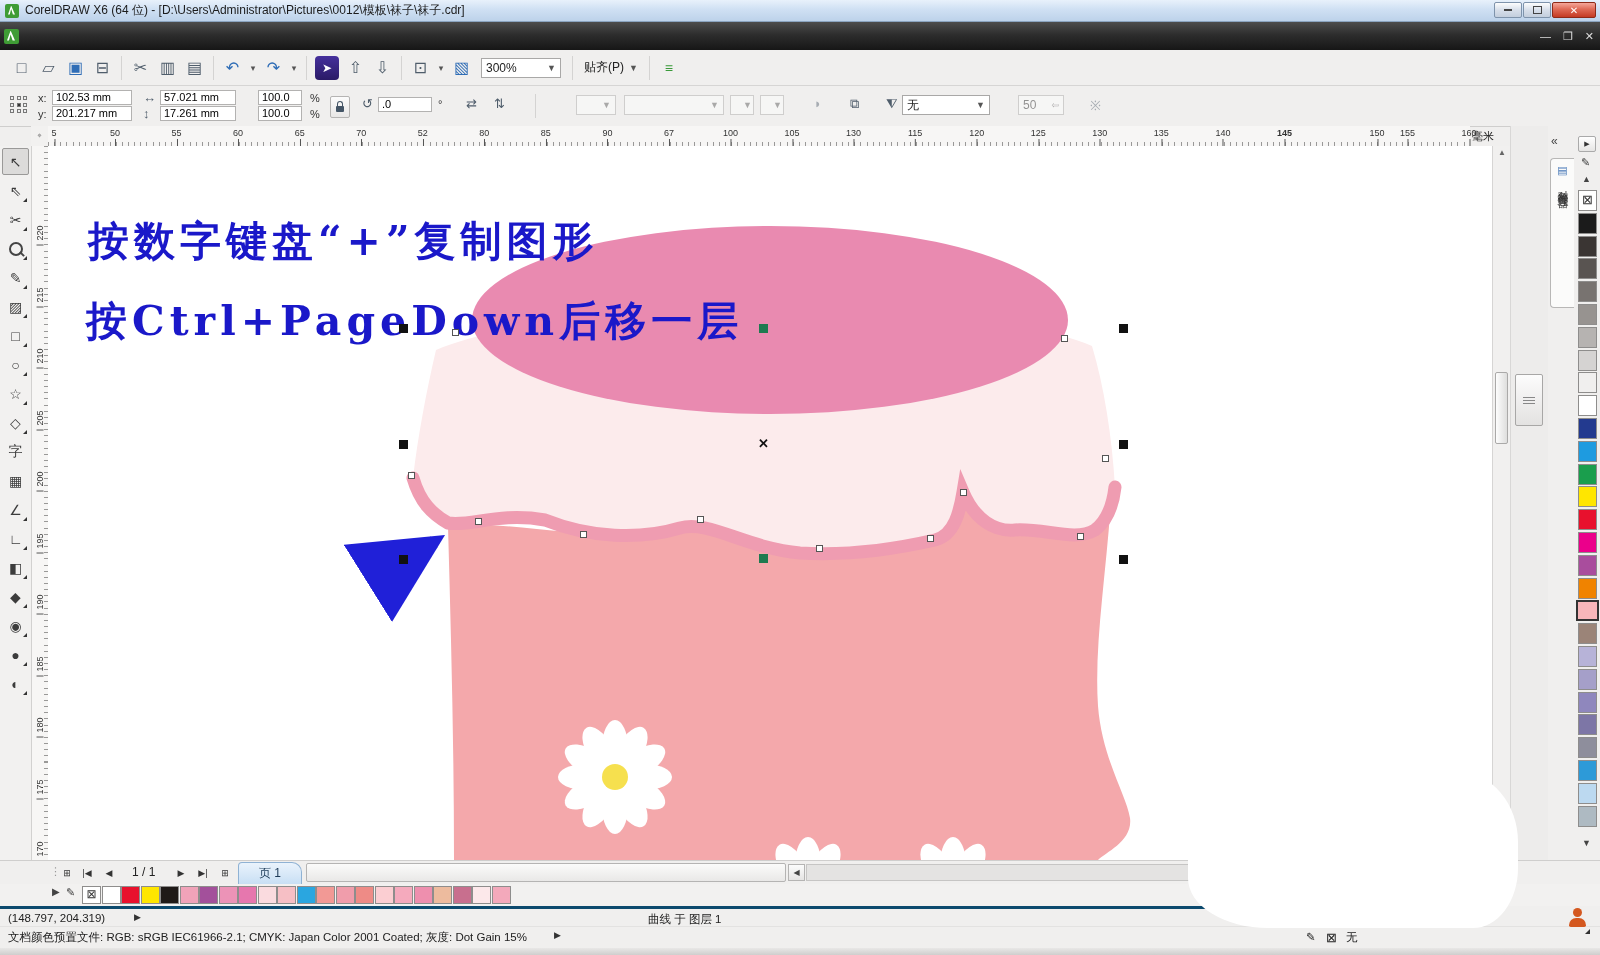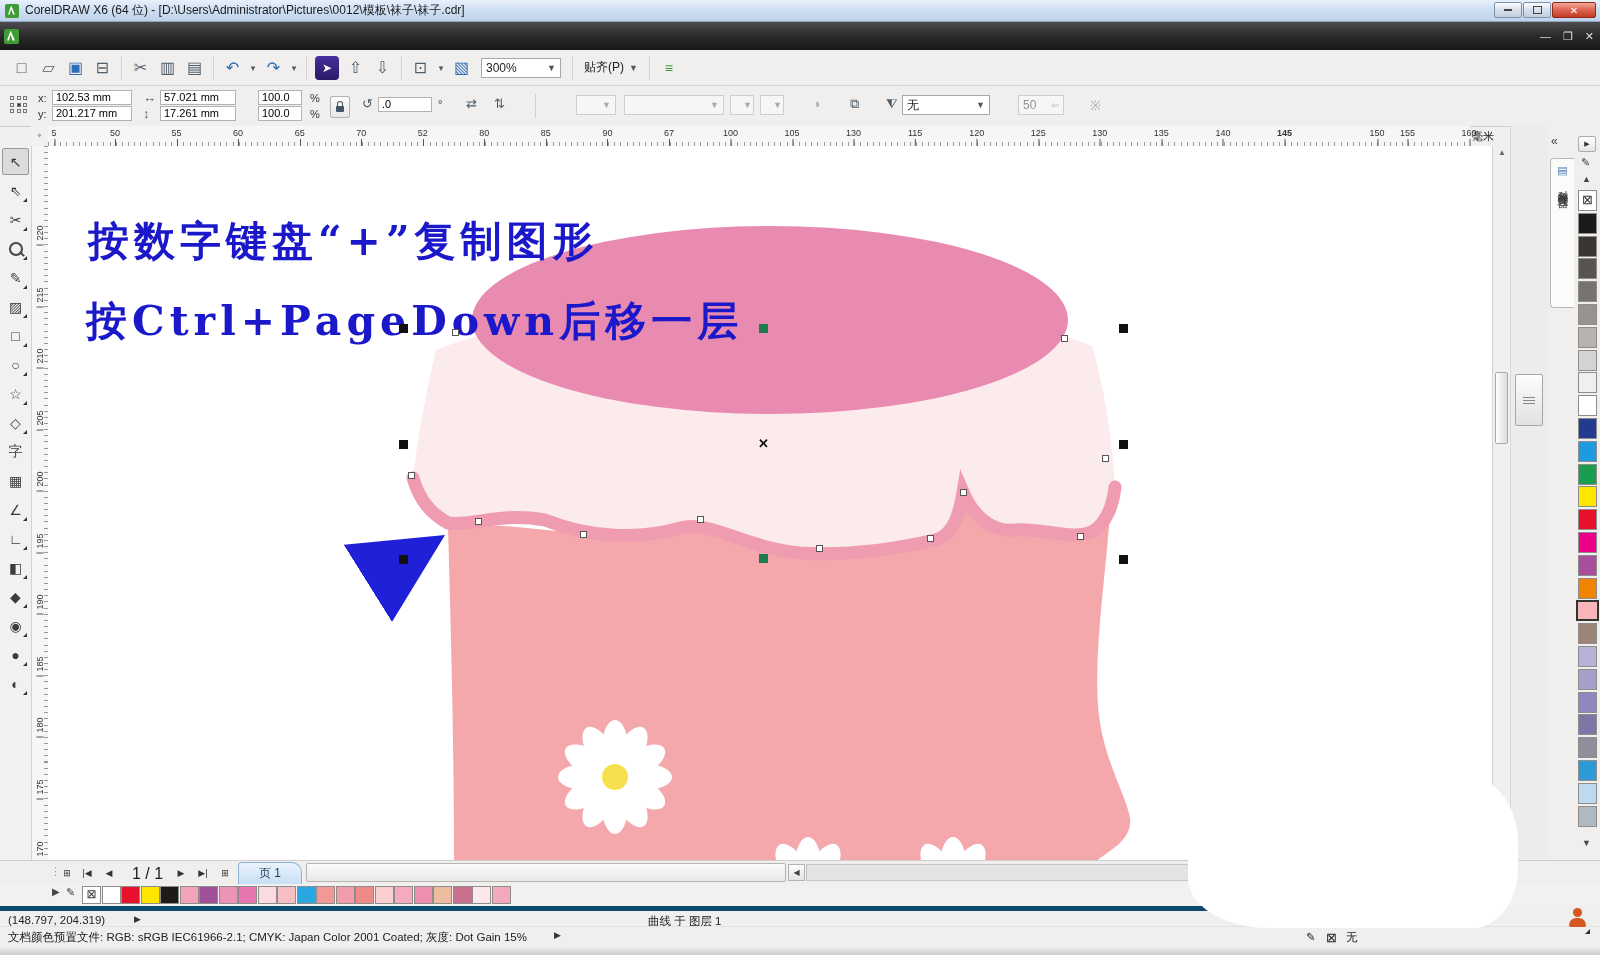--- a/index.html
+++ b/index.html
@@ -124,42 +124,42 @@
   .rpflyout{position:absolute;left:4px;top:10px;width:16px;height:14px;border:1px solid #aaa;border-radius:2px;
     background:linear-gradient(#fff,#e6e5e4);font-size:7px;color:#333;text-align:center;line-height:14px}
   .swatch{position:absolute;left:4px;width:19px;height:21px;border:1px solid #8e8d8c;box-sizing:border-box}
   .swatch.sel{left:2px;width:23px;border:2px solid #333}
   .swatch.none{background:#fff;font-size:13px;line-height:17px;text-align:center;color:#333}
 
   
   #pagerow{position:absolute;left:0;top:860px;width:1600px;height:24px;background:#f0efee;border-top:1px solid #cfcecd}
   .prbtn{position:absolute;top:3px;height:17px;display:flex;align-items:center;justify-content:center;
     font-size:9px;color:#333;width:18px}
-  .prtext{position:absolute;top:4px;font-size:16px;color:#222}
+  .prtext{position:absolute;top:4px;font-size:12px;color:#222}
   #pagetab{position:absolute;left:238px;top:1px;width:62px;height:21px;background:linear-gradient(#eaf3fc,#c8dff4);
     border:1px solid #8fb2d4;border-bottom:none;border-radius:4px 10px 0 0;font-size:12px;color:#1c3a57;
     display:flex;align-items:center;justify-content:center}
   #hthumb{position:absolute;left:306px;top:2px;width:480px;height:19px;background:linear-gradient(#fbfbfa,#e9e8e7);
     border:1px solid #b5b4b3;border-radius:2px;box-sizing:border-box}
   #hltrack{position:absolute;left:806px;top:3px;width:668px;height:17px;background:#e4e3e2;
     border:1px solid #c6c5c4;box-sizing:border-box}
   #harrow{position:absolute;left:788px;top:3px;width:17px;height:17px;border:1px solid #b5b4b3;background:linear-gradient(#fcfcfc,#e5e4e3);
     font-size:8px;color:#444;display:flex;align-items:center;justify-content:center;box-sizing:border-box}
   .grip{position:absolute;top:4px;font-size:11px;color:#999;letter-spacing:-2px}
   #pgzoom{position:absolute;left:1488px;top:5px}
   #pgzoom .mag{width:8px;height:8px;border-width:1.5px}
 
   
   #docpalette{position:absolute;left:0;top:884px;width:1600px;height:22px;background:#f2f1f0}
   .dpbtn{position:absolute;top:2px;font-size:10px;color:#444}
   .dswatch{position:absolute;top:2px;width:19px;height:18px;border:1px solid #8e8d8c;box-sizing:border-box}
   .dswatch.none{background:#fff;font-size:12px;line-height:15px;text-align:center;color:#333}
 
   
-  #status1{position:absolute;left:0;top:906px;width:1404px;height:20px;border-top:5px solid #0c4a6e;
+  #status1{position:absolute;left:0;top:906px;width:1404px;height:20px;border-top:3px solid #0c4a6e;
     font-size:11.5px;color:#222;background:#f0efee}
   #status2{position:absolute;left:0;top:926px;width:1600px;height:22px;border-top:1px solid #e3e2e1;
     font-size:11.5px;color:#222;background:#f0efee}
   .st{position:absolute;top:3px;white-space:nowrap}
   .flag{font-size:9px;color:#333;margin-left:6px}
   #personicon{position:absolute;left:1566px;top:908px;width:22px;height:26px;z-index:60}
   #personicon .head{width:9px;height:9px;background:#d4581f;border-radius:50%;margin:0 auto}
   #personicon .bodyp{width:17px;height:9px;background:#d4581f;border-radius:8px 8px 2px 2px;margin:1px auto 0}
   #personicon:after{content:"";position:absolute;right:-2px;bottom:0;border-left:5px solid transparent;border-bottom:5px solid #333}
   #botedge{position:absolute;left:0;top:948px;width:1600px;height:7px;background:linear-gradient(#e8e7e6,#cfcecd)}

